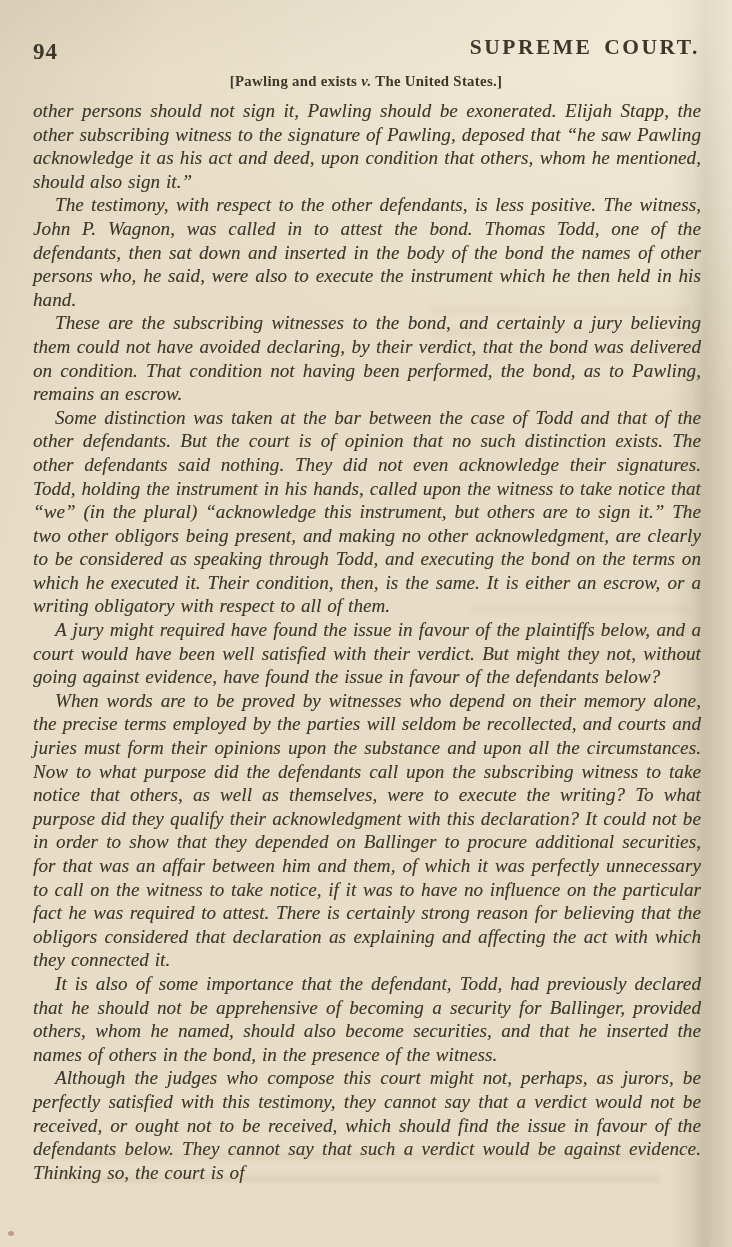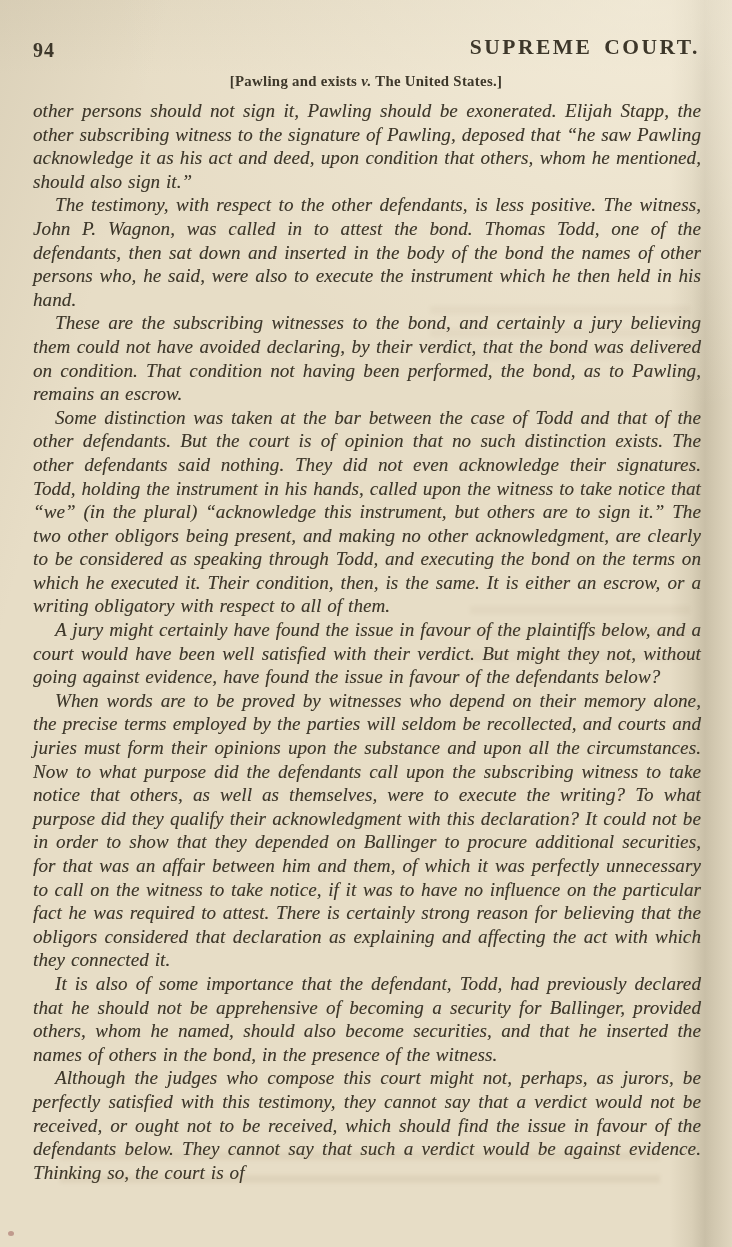--- a/index.html
+++ b/index.html
@@ -23,21 +23,21 @@
       linear-gradient(to right,
         var(--paper-base) 0 91.5%,
         #d9cfb7 94.5%,
         #c9bfa7 96.3%,
         #d2c8b0 97.6%,
         #e0d6bf 100%);
   }
   .masthead{position:absolute;top:35px;left:33px;right:32px;height:28px;}
   .pagenum{
     position:absolute;left:0;top:4px;
-    font-size:20px;font-weight:bold;letter-spacing:1px;
+    font-size:23px;font-weight:bold;letter-spacing:1px;
   }
   .running-head{
     position:absolute;left:0;right:0;top:0;margin:0;
     text-align:right;font-size:21.5px;font-weight:bold;
     letter-spacing:2.5px;word-spacing:4px;
   }
   .caption{
     position:absolute;top:73px;left:0;width:100%;
     text-align:center;font-size:14.8px;font-weight:bold;
     letter-spacing:0.3px;
@@ -79,21 +79,21 @@
     <h1 class="running-head">SUPREME COURT.</h1>
   </header>
 
   <div class="caption"><span>[Pawling and exists </span><span class="vs">v.</span><span> The United States.]</span></div>
 
   <main class="body-text">
     <p class="para">other persons should not sign it, Pawling should be exonerated. Elijah Stapp, the other subscribing witness to the signature of Pawling, deposed that “he saw Pawling acknowledge it as his act and deed, upon condition that others, whom he mentioned, should also sign it.”</p>
     <p class="para indent">The testimony, with respect to the other defendants, is less positive. The witness, John P. Wagnon, was called in to attest the bond. Thomas Todd, one of the defendants, then sat down and inserted in the body of the bond the names of other persons who, he said, were also to execute the instrument which he then held in his hand.</p>
     <p class="para indent">These are the subscribing witnesses to the bond, and certainly a jury believing them could not have avoided declaring, by their verdict, that the bond was delivered on condition. That condition not having been performed, the bond, as to Pawling, remains an escrow.</p>
     <p class="para indent">Some distinction was taken at the bar between the case of Todd and that of the other defendants. But the court is of opinion that no such distinction exists. The other defendants said nothing. They did not even acknowledge their signatures. Todd, holding the instrument in his hands, called upon the witness to take notice that “we” (in the plural) “acknowledge this instrument, but others are to sign it.” The two other obligors being present, and making no other acknowledgment, are clearly to be considered as speaking through Todd, and executing the bond on the terms on which he executed it. Their condition, then, is the same. It is either an escrow, or a writing obligatory with respect to all of them.</p>
-    <p class="para indent">A jury might certainly have found the issue in favour of the plaintiffs below, and a court would have been well satisfied with their verdict. But might they not, without going against evidence, have found the issue in favour of the defendants below?</p>
+    <p class="para indent">A jury might required have found the issue in favour of the plaintiffs below, and a court would have been well satisfied with their verdict. But might they not, without going against evidence, have found the issue in favour of the defendants below?</p>
     <p class="para indent">When words are to be proved by witnesses who depend on their memory alone, the precise terms employed by the parties will seldom be recollected, and courts and juries must form their opinions upon the substance and upon all the circumstances. Now to what purpose did the defendants call upon the subscribing witness to take notice that others, as well as themselves, were to execute the writing? To what purpose did they qualify their acknowledgment with this declaration? It could not be in order to show that they depended on Ballinger to procure additional securities, for that was an affair between him and them, of which it was perfectly unnecessary to call on the witness to take notice, if it was to have no influence on the particular fact he was required to attest. There is certainly strong reason for believing that the obligors considered that declaration as explaining and affecting the act with which they connected it.</p>
     <p class="para indent">It is also of some importance that the defendant, Todd, had previously declared that he should not be apprehensive of becoming a security for Ballinger, provided others, whom he named, should also become securities, and that he inserted the names of others in the bond, in the presence of the witness.</p>
     <p class="para indent">Although the judges who compose this court might not, perhaps, as jurors, be perfectly satisfied with this testimony, they cannot say that a verdict would not be received, or ought not to be received, which should find the issue in favour of the defendants below. They cannot say that such a verdict would be against evidence. Thinking so, the court is of</p>
   </main>
 
   <div class="ghost g1"></div>
   <div class="ghost g2"></div>
   <div class="ghost g3"></div>
   <div class="speck"></div>
 

